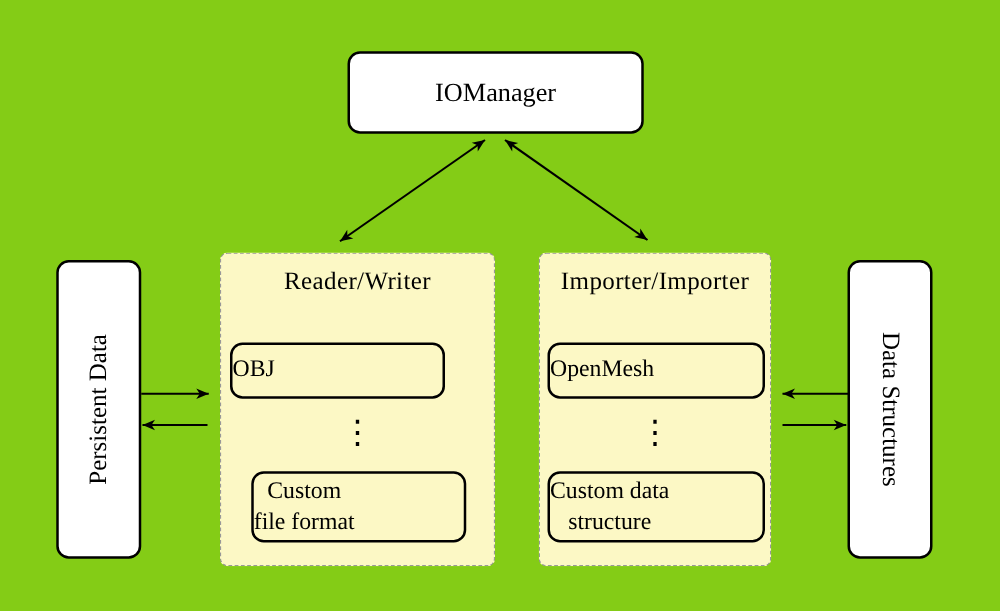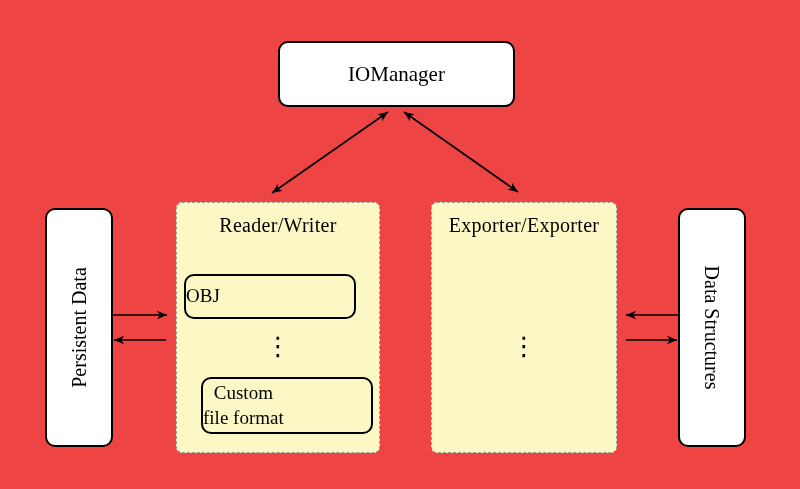--- a/index.html
+++ b/index.html
@@ -5,21 +5,21 @@
   html, body {
     margin: 0;
     padding: 0;
     background: #ffffff;
     font-family: "Liberation Serif", "DejaVu Serif", serif;
   }
   #canvas {
     position: relative;
     width: 800px;
     height: 489px;
-    background: #ef4444;
+    background: #84cc16;
     overflow: hidden;
     text-decoration: underline;
   }
   
   .solid-box {
     position: absolute;
     background: #ffffff;
     border: 2.5px solid #000000;
     border-radius: 10px;
     box-sizing: border-box;
@@ -97,35 +97,42 @@
   </div>
 
   <div class="solid-box" style="left:45px; top:208px; width:68px; height:239px;">
     <span class="side-label rot-ccw">Persistent Data</span>
   </div>
 
   <div class="solid-box" style="left:678px; top:208px; width:68px; height:239px;">
     <span class="side-label rot-cw">Data Structures</span>
   </div>
 
-  <div class="group" style="left:176px; top:202px; width:204px; height:251px;">
+  <div class="group" style="left:176px; top:202px; width:220px; height:251px;">
     <div class="group-title">Reader/Writer</div>
     <div class="inner-box" style="left:7px; top:71px; width:172px; height:45px;">
       <span>OBJ</span>
     </div>
     <div class="vdots" style="top:130px;">⋮</div>
     <div class="inner-box" style="left:24px; top:174px; width:172px; height:57px;">
       <span>Custom
 file format</span>
     </div>
   </div>
 
   <div class="group" style="left:431px; top:202px; width:186px; height:251px;">
-    <div class="group-title">Exporter/Exporter</div>
+    <div class="group-title">Importer/Importer</div>
+    <div class="inner-box" style="left:6px; top:71px; width:174px; height:45px;">
+      <span>OpenMesh</span>
+    </div>
     <div class="vdots" style="top:130px;">⋮</div>
+    <div class="inner-box" style="left:6px; top:174px; width:174px; height:57px;">
+      <span>Custom data
+structure</span>
+    </div>
   </div>
 
   <svg id="arrow-layer" width="800" height="489" viewBox="0 0 800 489">
     <defs>
       <marker id="arrhead" viewBox="0 0 12 10" refX="11" refY="5" markerWidth="12" markerHeight="10" markerUnits="userSpaceOnUse" orient="auto-start-reverse">
         <path d="M1,0.8 L11,5 L1,9.2 L3.8,5 Z" fill="#000000"></path>
       </marker>
     </defs>
     <line x1="388" y1="112" x2="272" y2="193" stroke="#000" stroke-width="1.7" marker-start="url(#arrhead)" marker-end="url(#arrhead)"></line>
     <line x1="404" y1="112" x2="518" y2="192" stroke="#000" stroke-width="1.7" marker-start="url(#arrhead)" marker-end="url(#arrhead)"></line>

